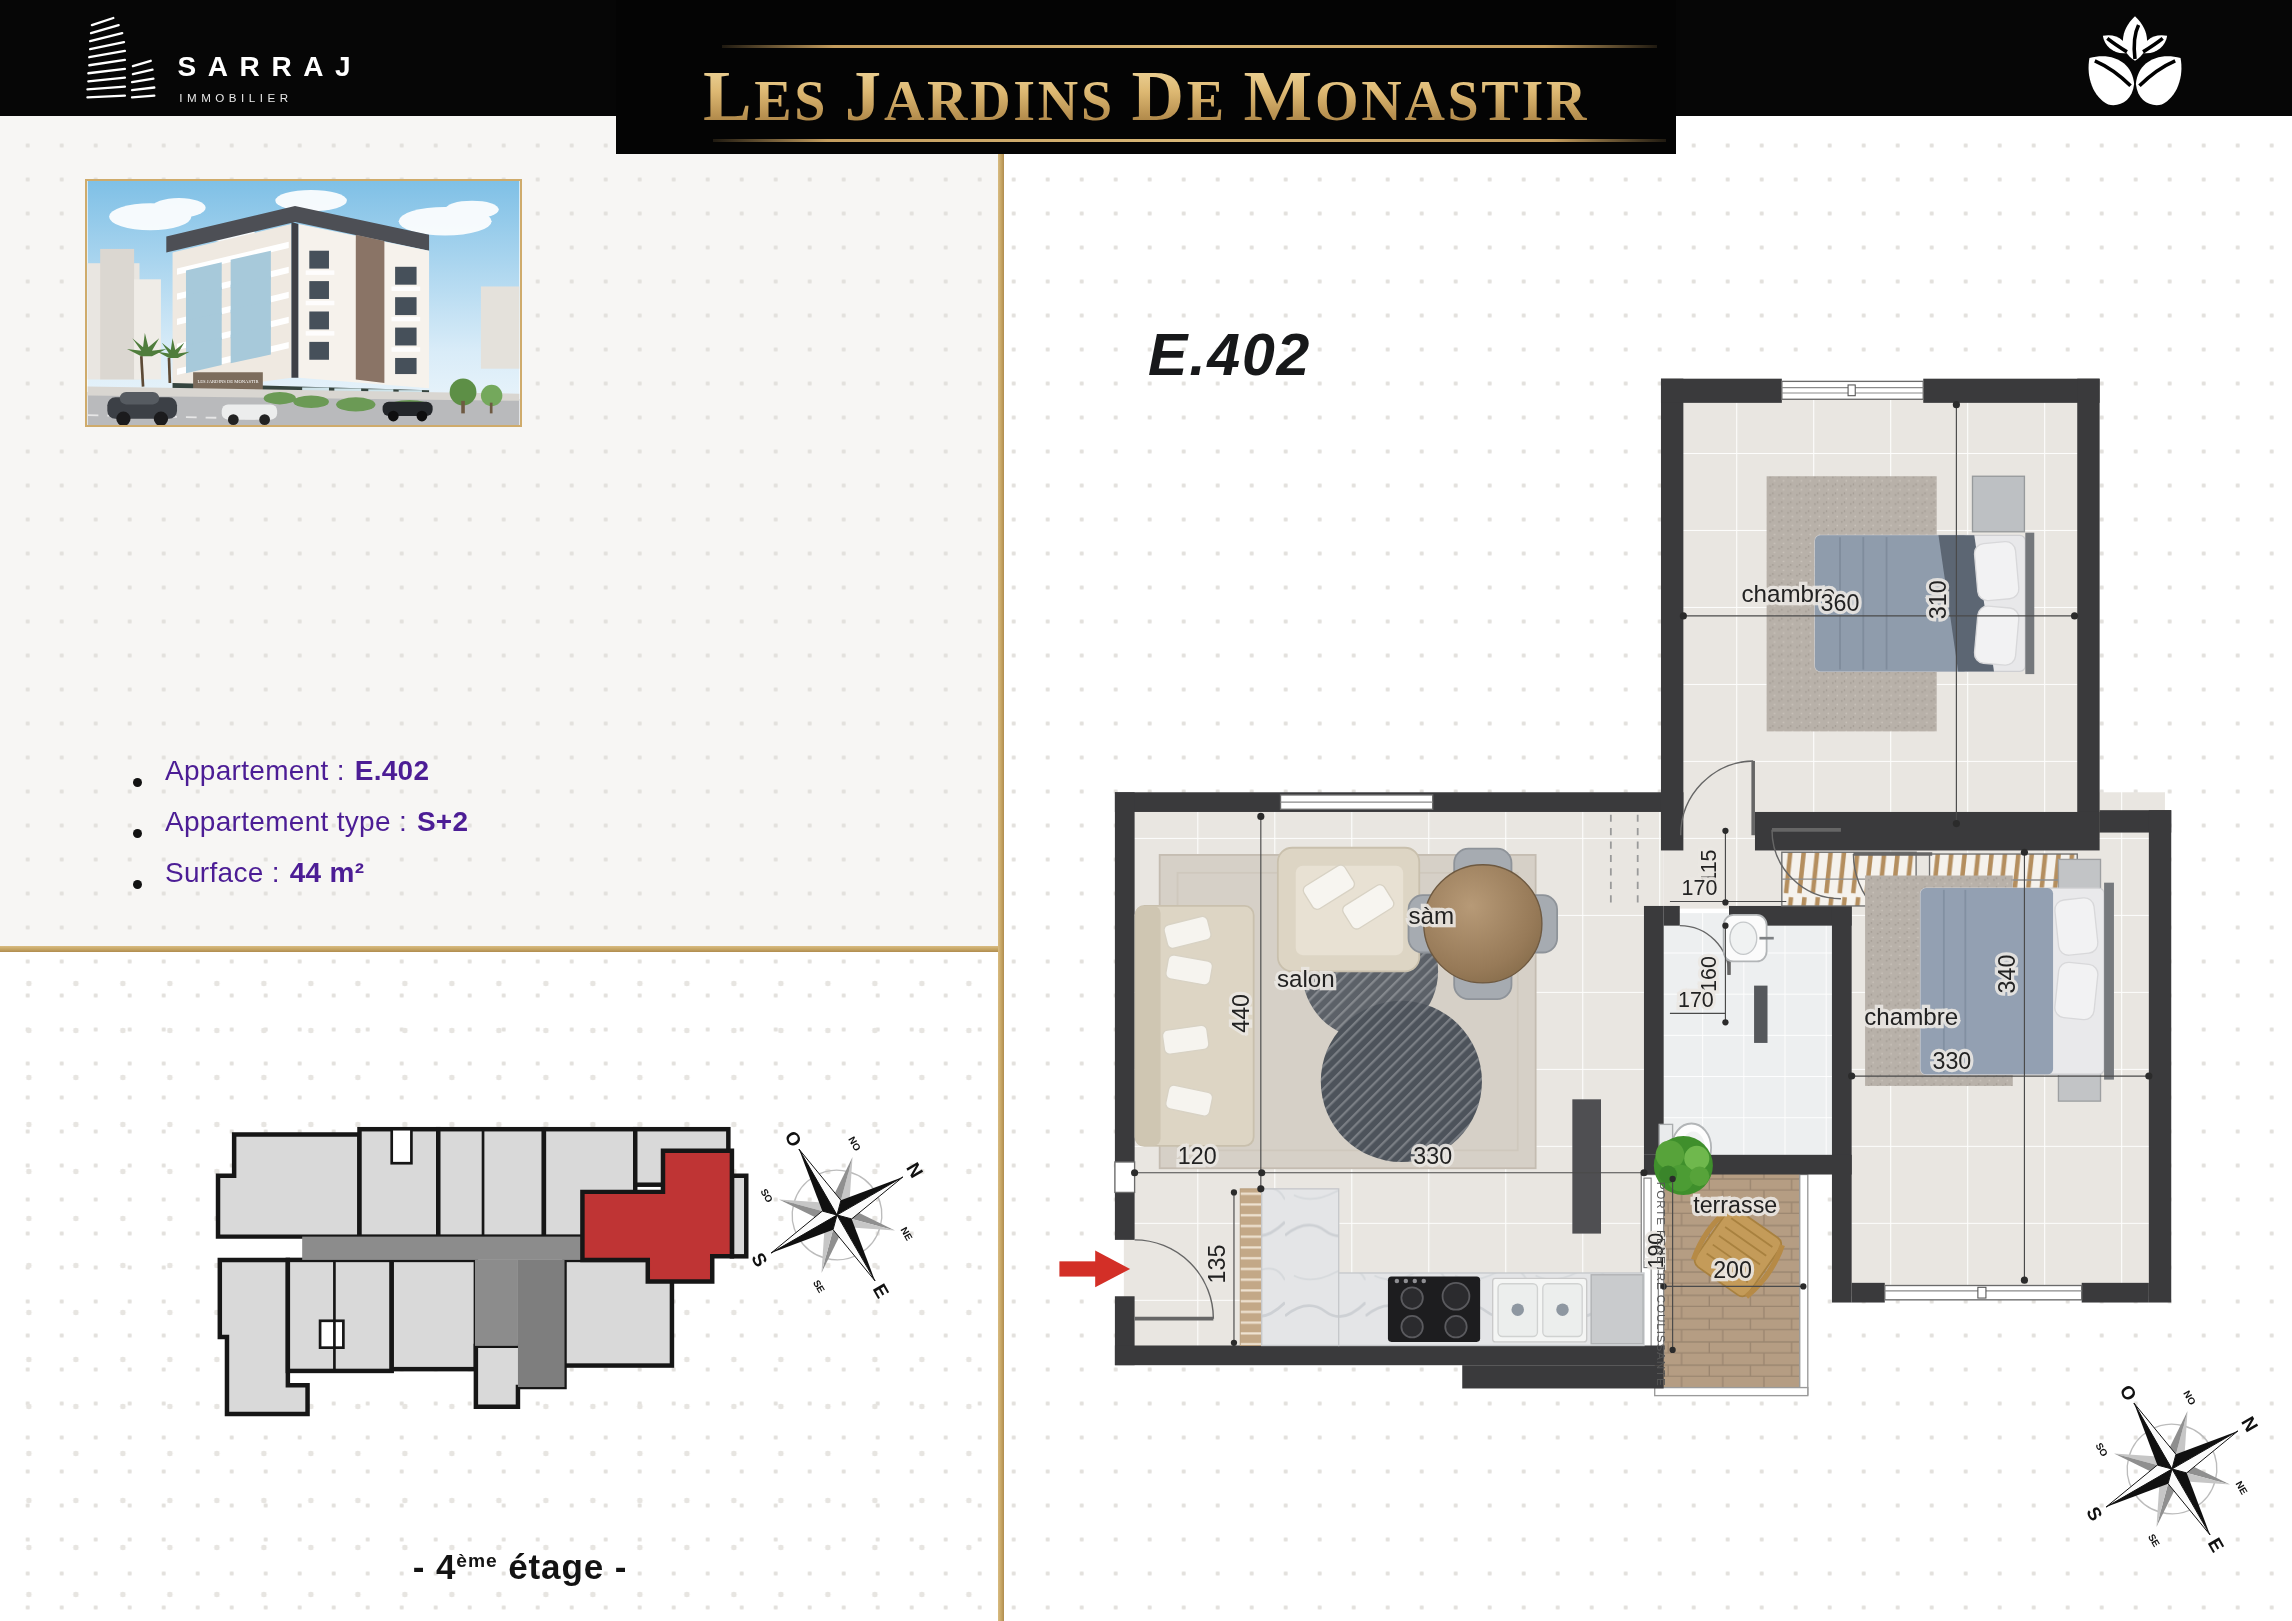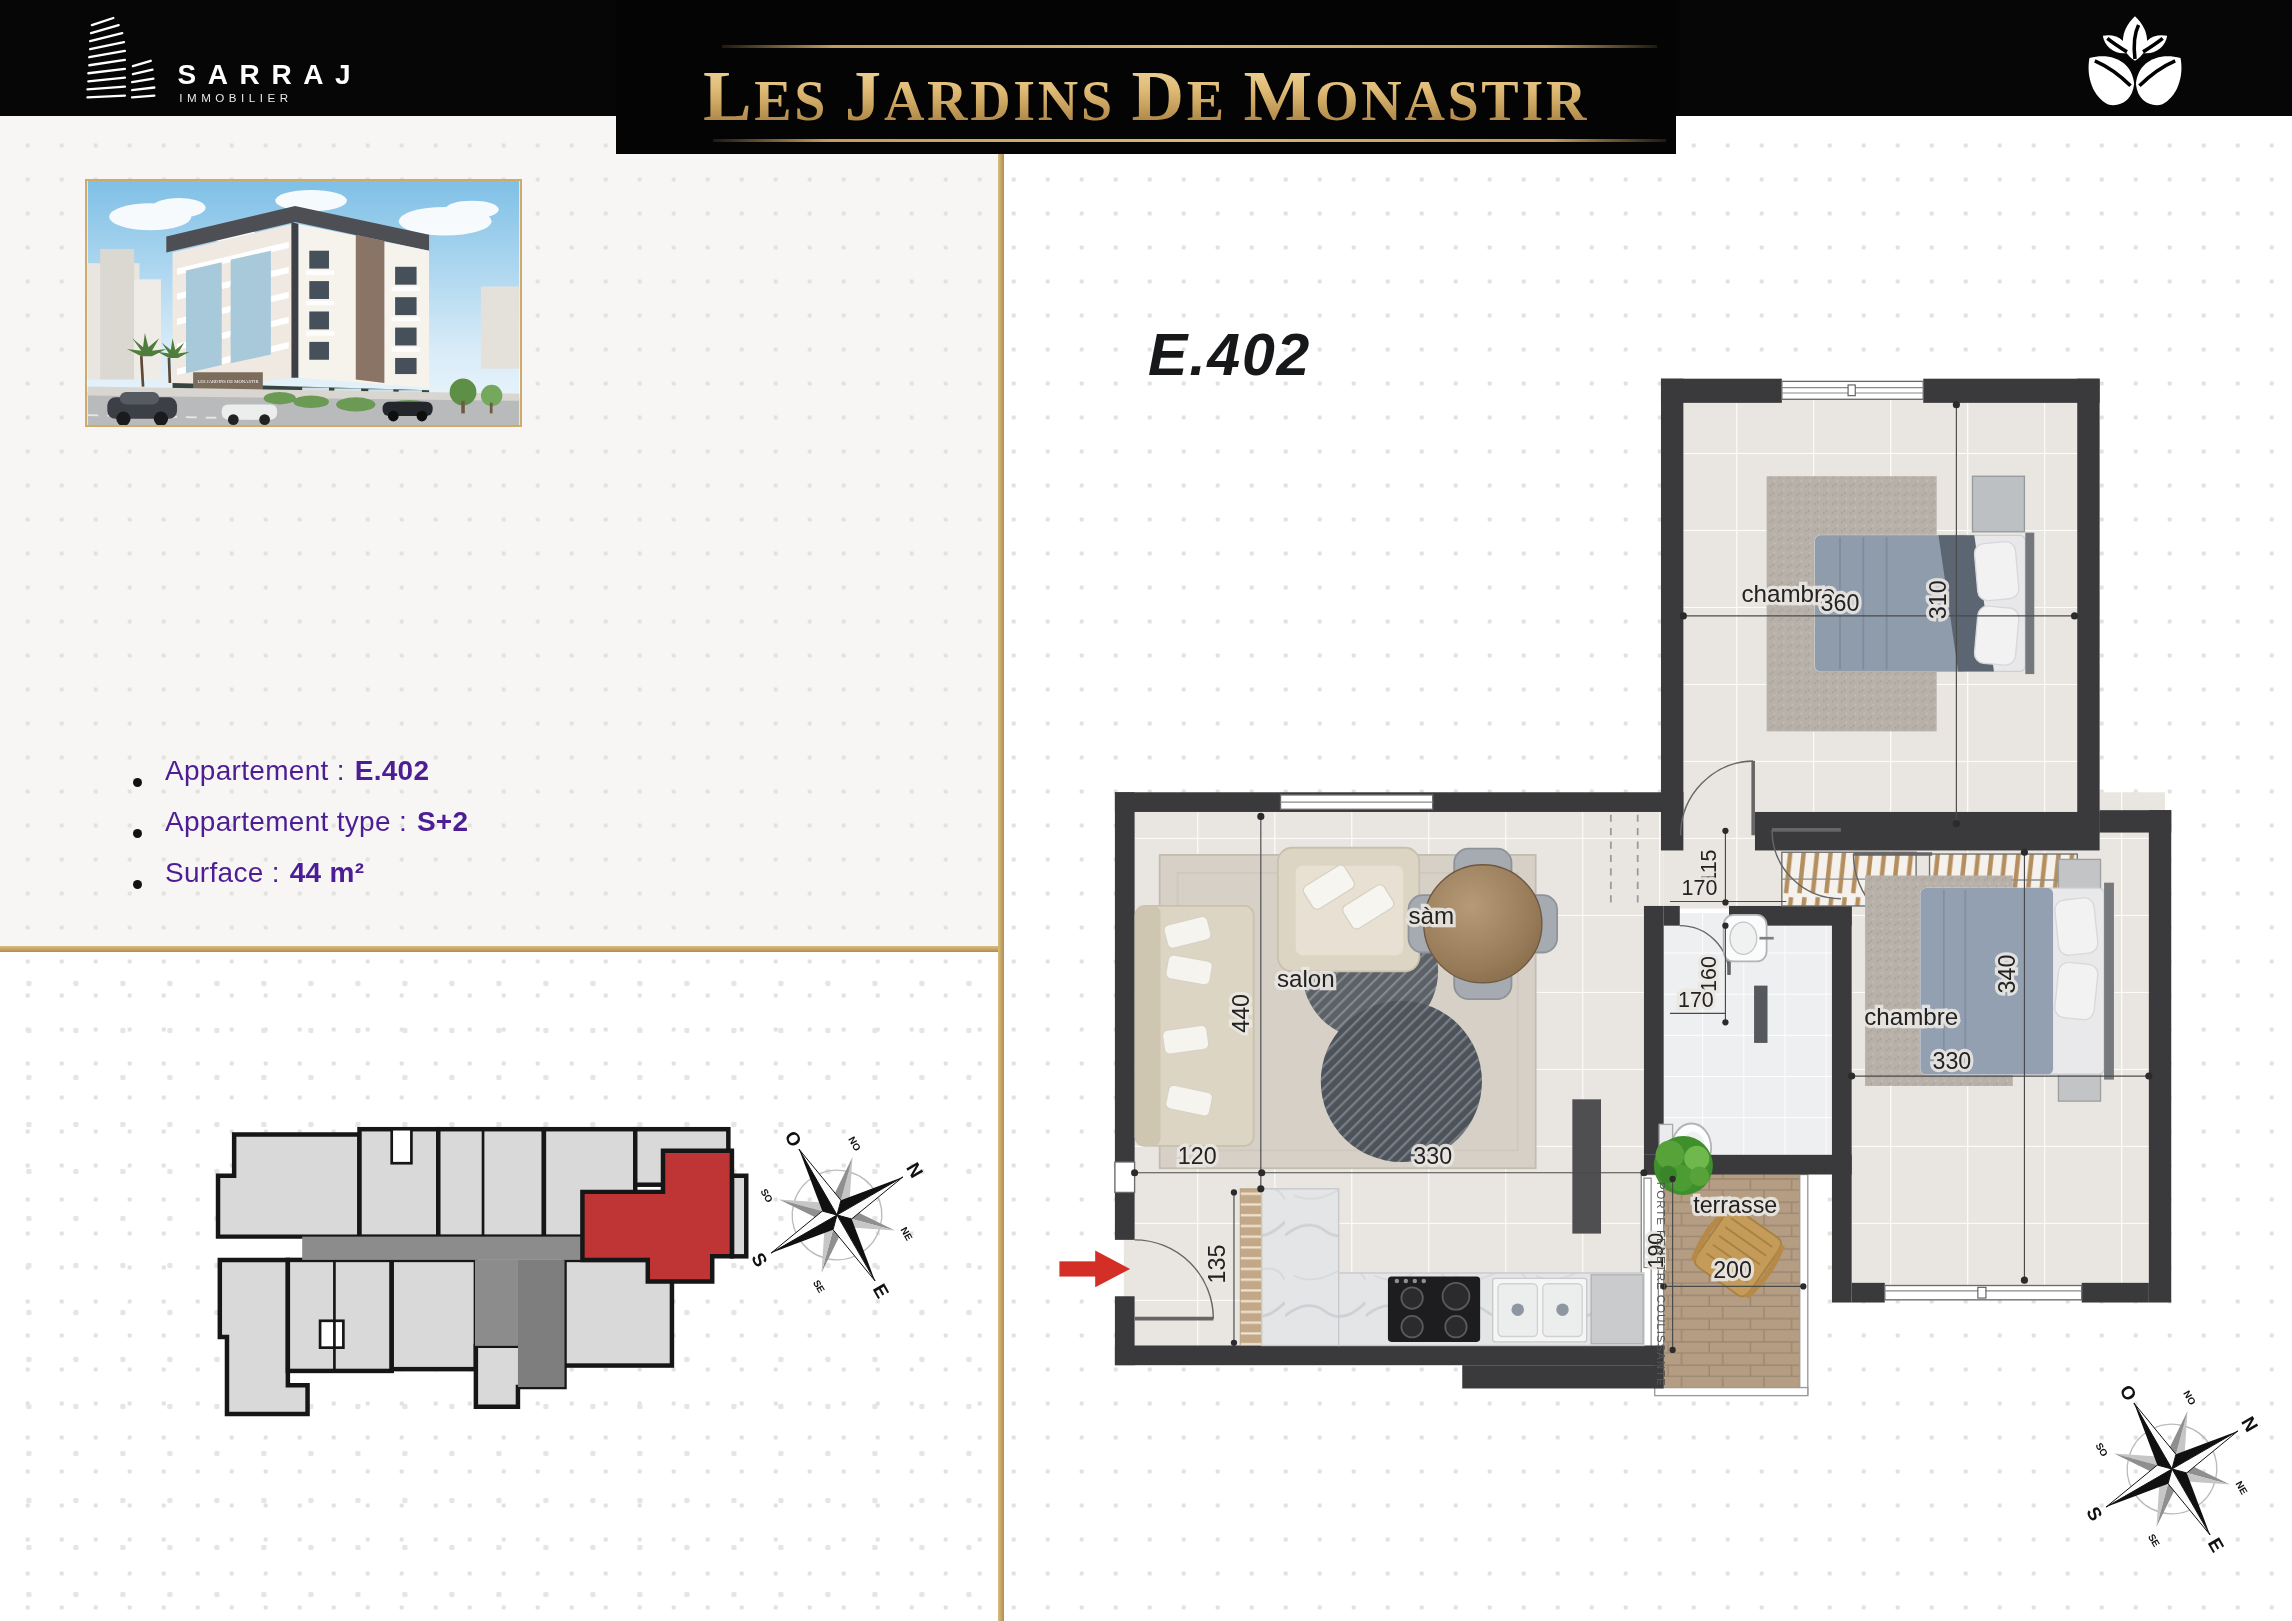--- a/index.html
+++ b/index.html
@@ -29,21 +29,21 @@
   .main-title{position:absolute;left:0;top:54px;width:1060px;text-align:center;
       font-family:"Liberation Serif",serif;font-weight:700;font-size:56px;letter-spacing:2.7px;
       white-space:nowrap;
       background:linear-gradient(180deg,#f3dda6 5%,#ddb872 45%,#9c7337 95%);
       -webkit-background-clip:text;background-clip:text;color:transparent;}
   .main-title .cap{font-size:1.3em;}
 
   .brand{position:absolute;left:83px;top:14.3px;display:flex;align-items:flex-end;}
   .brand-text{margin-left:12.5px;margin-top:30px;}
   .brand-name{color:#ffffff;font-size:28px;font-weight:700;letter-spacing:11.6px;white-space:nowrap;}
-  .brand-sub{color:#e8e8e8;font-size:11.6px;font-weight:400;letter-spacing:4.5px;margin-left:1.8px;}
+  .brand-sub{color:#e8e8e8;font-size:11.6px;font-weight:400;letter-spacing:4.5px;margin-top:8px;margin-left:1.8px;}
 
   
   .hero-frame{position:absolute;left:85px;top:179px;width:433px;height:244px;
       border:2.7px solid #cfab6b;background:#fff;}
   .detail-list{position:absolute;left:133px;top:736px;}
   .detail-row{display:flex;align-items:flex-end;height:51px;font-size:28px;color:#4c1d95;letter-spacing:0.3px;}
   .detail-row .dot{width:9px;height:9px;border-radius:50%;background:#121212;margin-right:23px;flex:0 0 auto;}
   .detail-row .val{font-weight:700;margin-left:9.9px;}
 
   .floor-caption{position:absolute;left:287px;top:1547px;width:466px;text-align:center;
@@ -307,20 +307,21 @@
         <text x="213" y="122" font-size="21">E</text>
         <text x="17" y="122" font-size="21">O</text>
         <text x="172" y="62" font-size="11">NE</text>
         <text x="174" y="176" font-size="11">SE</text>
         <text x="57" y="176" font-size="11">SO</text>
         <text x="56" y="62" font-size="11">NO</text>
       </g>
     </g>
   </svg>
 
+  <div class="floor-caption"><span>- 4</span><sup>ème</sup><span> étage -</span></div>
 
   <div class="plan-title">E.402</div>
 
   <svg class="abs" style="left:1043px;top:376px;" width="1133" height="1025" viewBox="0 0 1265 1145">
     <defs>
       <pattern id="tile" width="86" height="86" patternUnits="userSpaceOnUse">
         <rect width="86" height="86" fill="#e9e6e1"></rect>
         <path d="M86,0 L0,0 L0,86" stroke="rgba(255,255,255,.9)" stroke-width="2.5" fill="none"></path>
       </pattern>
       <pattern id="bathtile" width="46" height="46" patternUnits="userSpaceOnUse">

